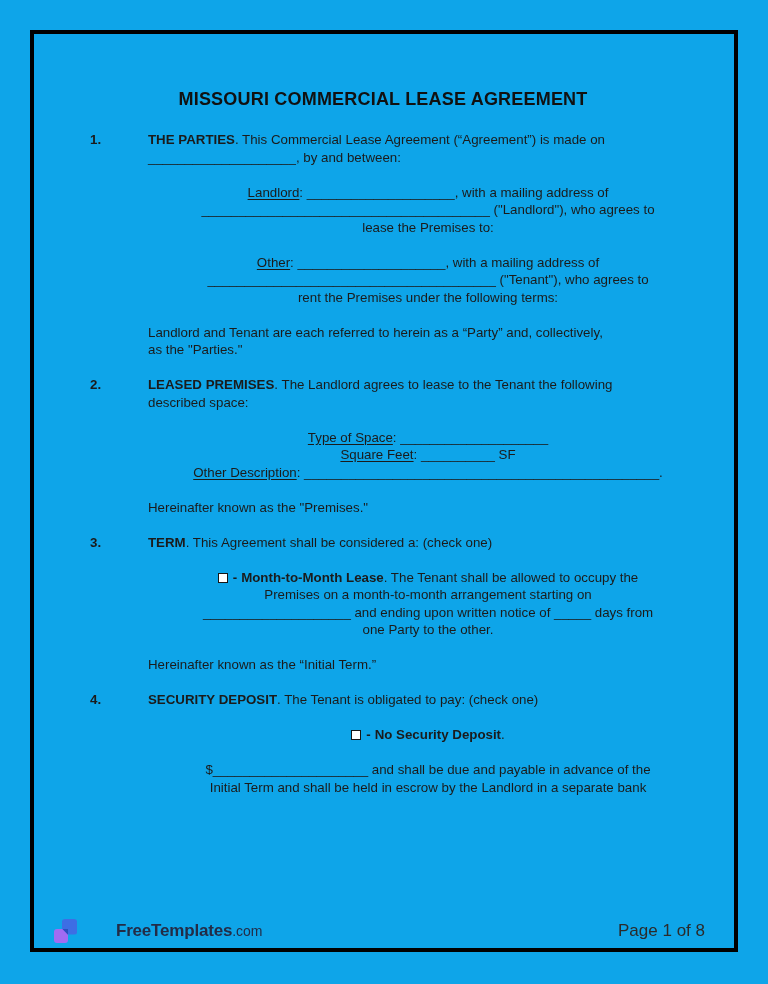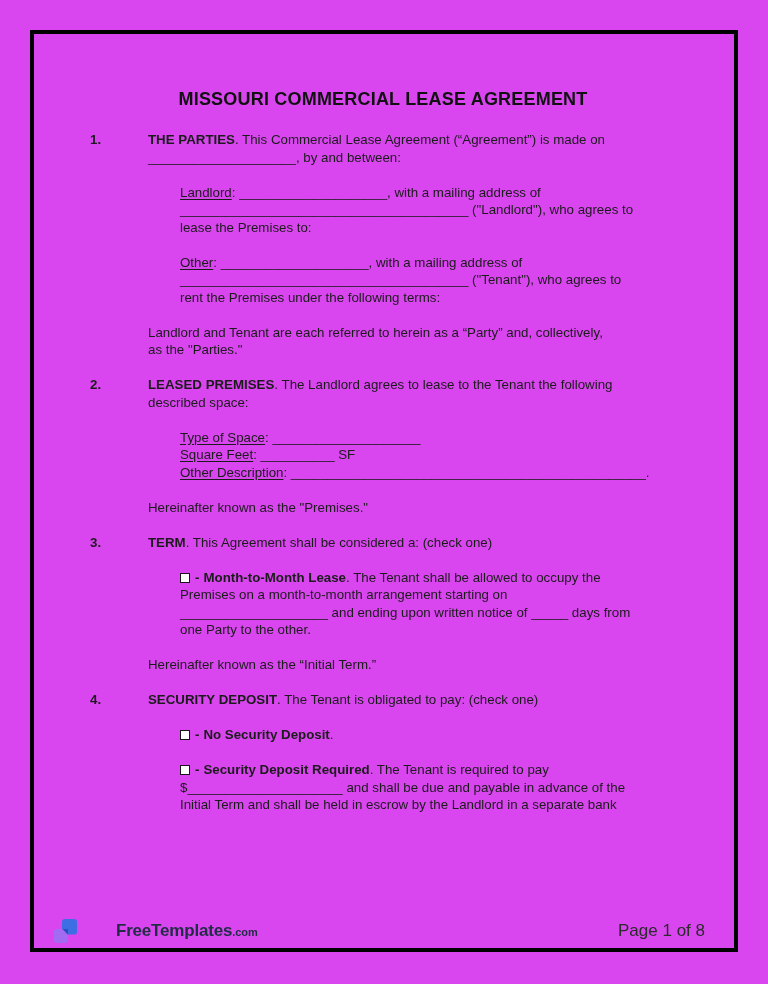--- a/index.html
+++ b/index.html
@@ -1,20 +1,20 @@
 <!DOCTYPE html>
 <html><head>
 <meta charset="utf-8">
 <style>
   * { box-sizing: border-box; }
   html, body { margin: 0; padding: 0; background: #ffffff; }
   .sheet {
     position: relative;
     width: 768px; height: 984px;
-    background: #d946ef;
+    background: #0ea5e9;
     font-family: "Liberation Sans", "DejaVu Sans", sans-serif;
     font-size: 13.3px;
     line-height: 17.5px;
     color: #1b1b1b;
     overflow: hidden;
   }
   .frame {
     position: absolute;
     left: 30px; top: 30px; right: 30px; bottom: 32px;
     border: 4px solid #000000;
@@ -32,21 +32,21 @@
     line-height: 22px;
     text-align: center;
     letter-spacing: 0.2px;
     color: #111111;
   }
   .row { display: flex; align-items: flex-start; }
   .num { flex: none; width: 58px; font-weight: bold; }
   .body { flex: 1; min-width: 0; }
   .par { margin: 0 0 17.5px 0; }
   .par:last-child { margin-bottom: 17.5px; }
-  .indent { margin-left: 32px; }
+  .indent { margin-left: 32px; text-align: center; }
   .ln { white-space: nowrap; }
   .b { font-weight: bold; }
   .u { text-decoration: underline; text-underline-offset: 2px; }
   .dash { font-weight: bold; margin: 0 4px 0 0; }
   .checkbox {
     display: inline-block;
     width: 10px; height: 10px;
     border: 1.4px solid #161616;
     background: #ffffff;
     margin-right: 5px;
@@ -58,21 +58,21 @@
     display: flex; align-items: center; justify-content: space-between;
   }
   .brand { display: flex; align-items: center; gap: 7px; }
   .logo-icon { position: relative; width: 23px; height: 27px; flex: none; }
   .li-purple { position: absolute; left: 0; bottom: 2px; width: 14px; height: 14px; border-radius: 3px; z-index: 1; }
   .li-blue { position: absolute; right: 0; top: 1px; width: 15px; height: 16px; border-radius: 3px;
              clip-path: polygon(0 0, 100% 0, 100% 100%, 40% 100%, 0 62%); z-index: 2; }
   .li-fold { position: absolute; left: 8px; top: 11px; width: 6px; height: 6.3px;
              clip-path: polygon(0 0, 100% 100%, 100% 0); z-index: 3; }
   .brand-text { font-size: 17px; font-weight: bold; letter-spacing: -0.2px; line-height: 20px; margin-left: 32px; }
-  .brand-suffix { font-size: 11px; font-weight: bold; letter-spacing: 0; }
+  .brand-suffix { font-size: 14px; font-weight: normal; letter-spacing: 0; }
   .page-num { font-size: 17px; color: #2b2b2b; }
 </style>
 </head>
 <body>
 
 <div class="sheet">
   <div class="frame"></div>
 
   <div class="content">
     <h1 class="title">MISSOURI COMMERCIAL LEASE AGREEMENT</h1>
@@ -142,21 +142,20 @@
     <div class="row">
       <div class="num">4.</div>
       <div class="body">
         <div class="par">
           <div class="ln"><span class="b">SECURITY DEPOSIT</span><span>. The Tenant is obligated to pay: (check one)</span></div>
         </div>
         <div class="par indent">
           <div class="ln"><span class="checkbox"></span><span class="dash">-</span><span class="b">No Security Deposit</span><span>.</span></div>
         </div>
         <div class="par indent">
-          <div class="ln"><span class="checkbox"></span><span class="dash">-</span><span class="b">Security Deposit Required</span><span>. The Tenant is required to pay</span></div>
           <div class="ln"><span>$_____________________ and shall be due and payable in advance of the</span></div>
           <div class="ln"><span>Initial Term and shall be held in escrow by the Landlord in a separate bank</span></div>
         </div>
       </div>
     </div>
   </div>
 
   <div class="footer">
     <div class="brand">
       <div class="logo-icon">

